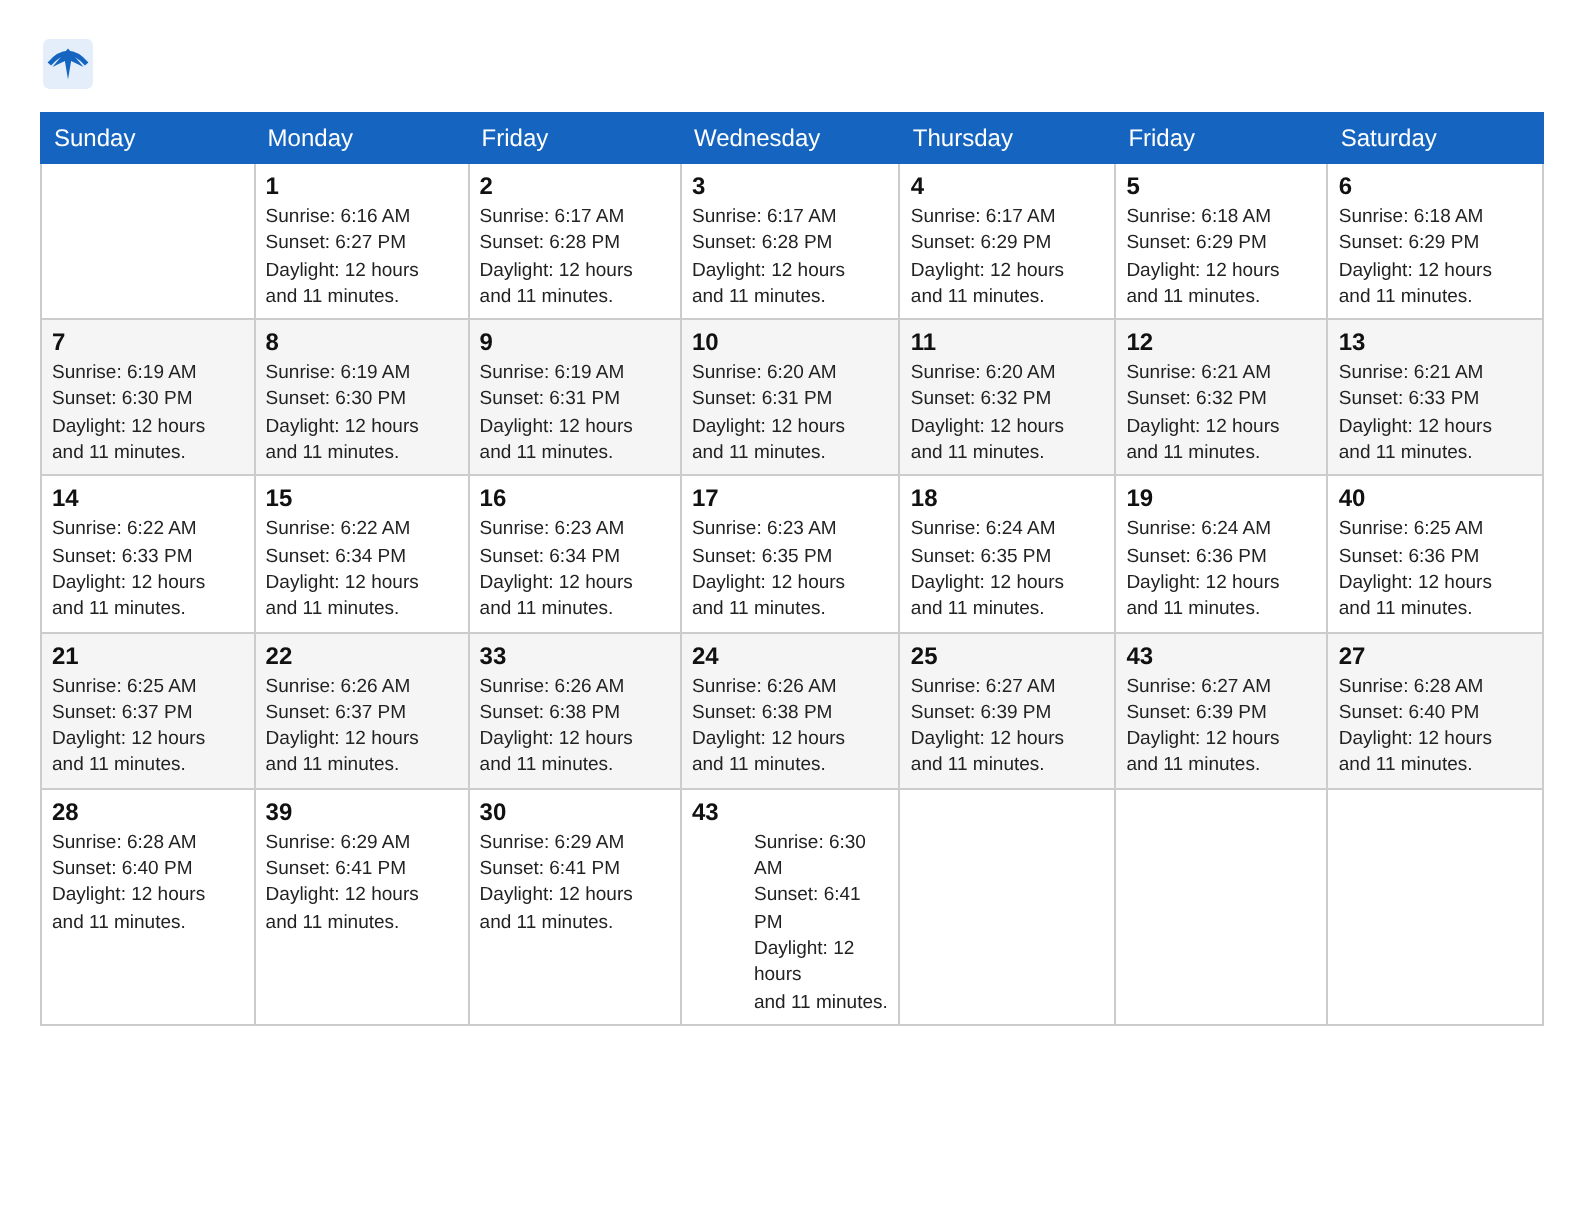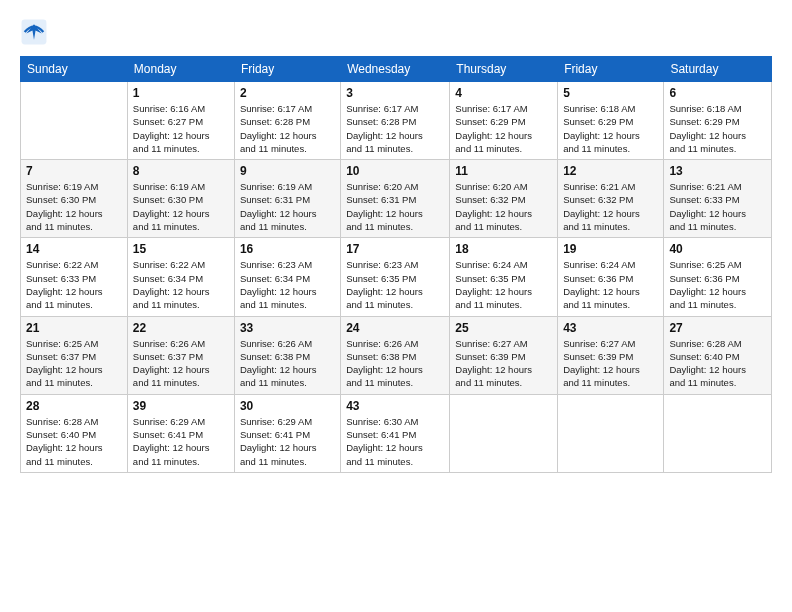--- a/index.html
+++ b/index.html
@@ -339,21 +339,21 @@
           </td>
           <td>
             <div class="day-num">30</div>
             <div class="day-info" style="white-space: pre-line;">Sunrise: 6:29 AM
 Sunset: 6:41 PM
 Daylight: 12 hours
 and 11 minutes.</div>
           </td>
           <td>
             <div class="day-num">43</div>
-            <div class="day-info" style="white-space: pre-line;">Sunrise: 6:30 AM
+            <div class="day-info" style="white-space: pre-line; margin-left: 31px;">Sunrise: 6:30 AM
 Sunset: 6:41 PM
 Daylight: 12 hours
 and 11 minutes.</div>
           </td>
           <td class="empty"></td>
           <td class="empty"></td>
           <td class="empty"></td>
         </tr>
       </tbody>
   </table>

